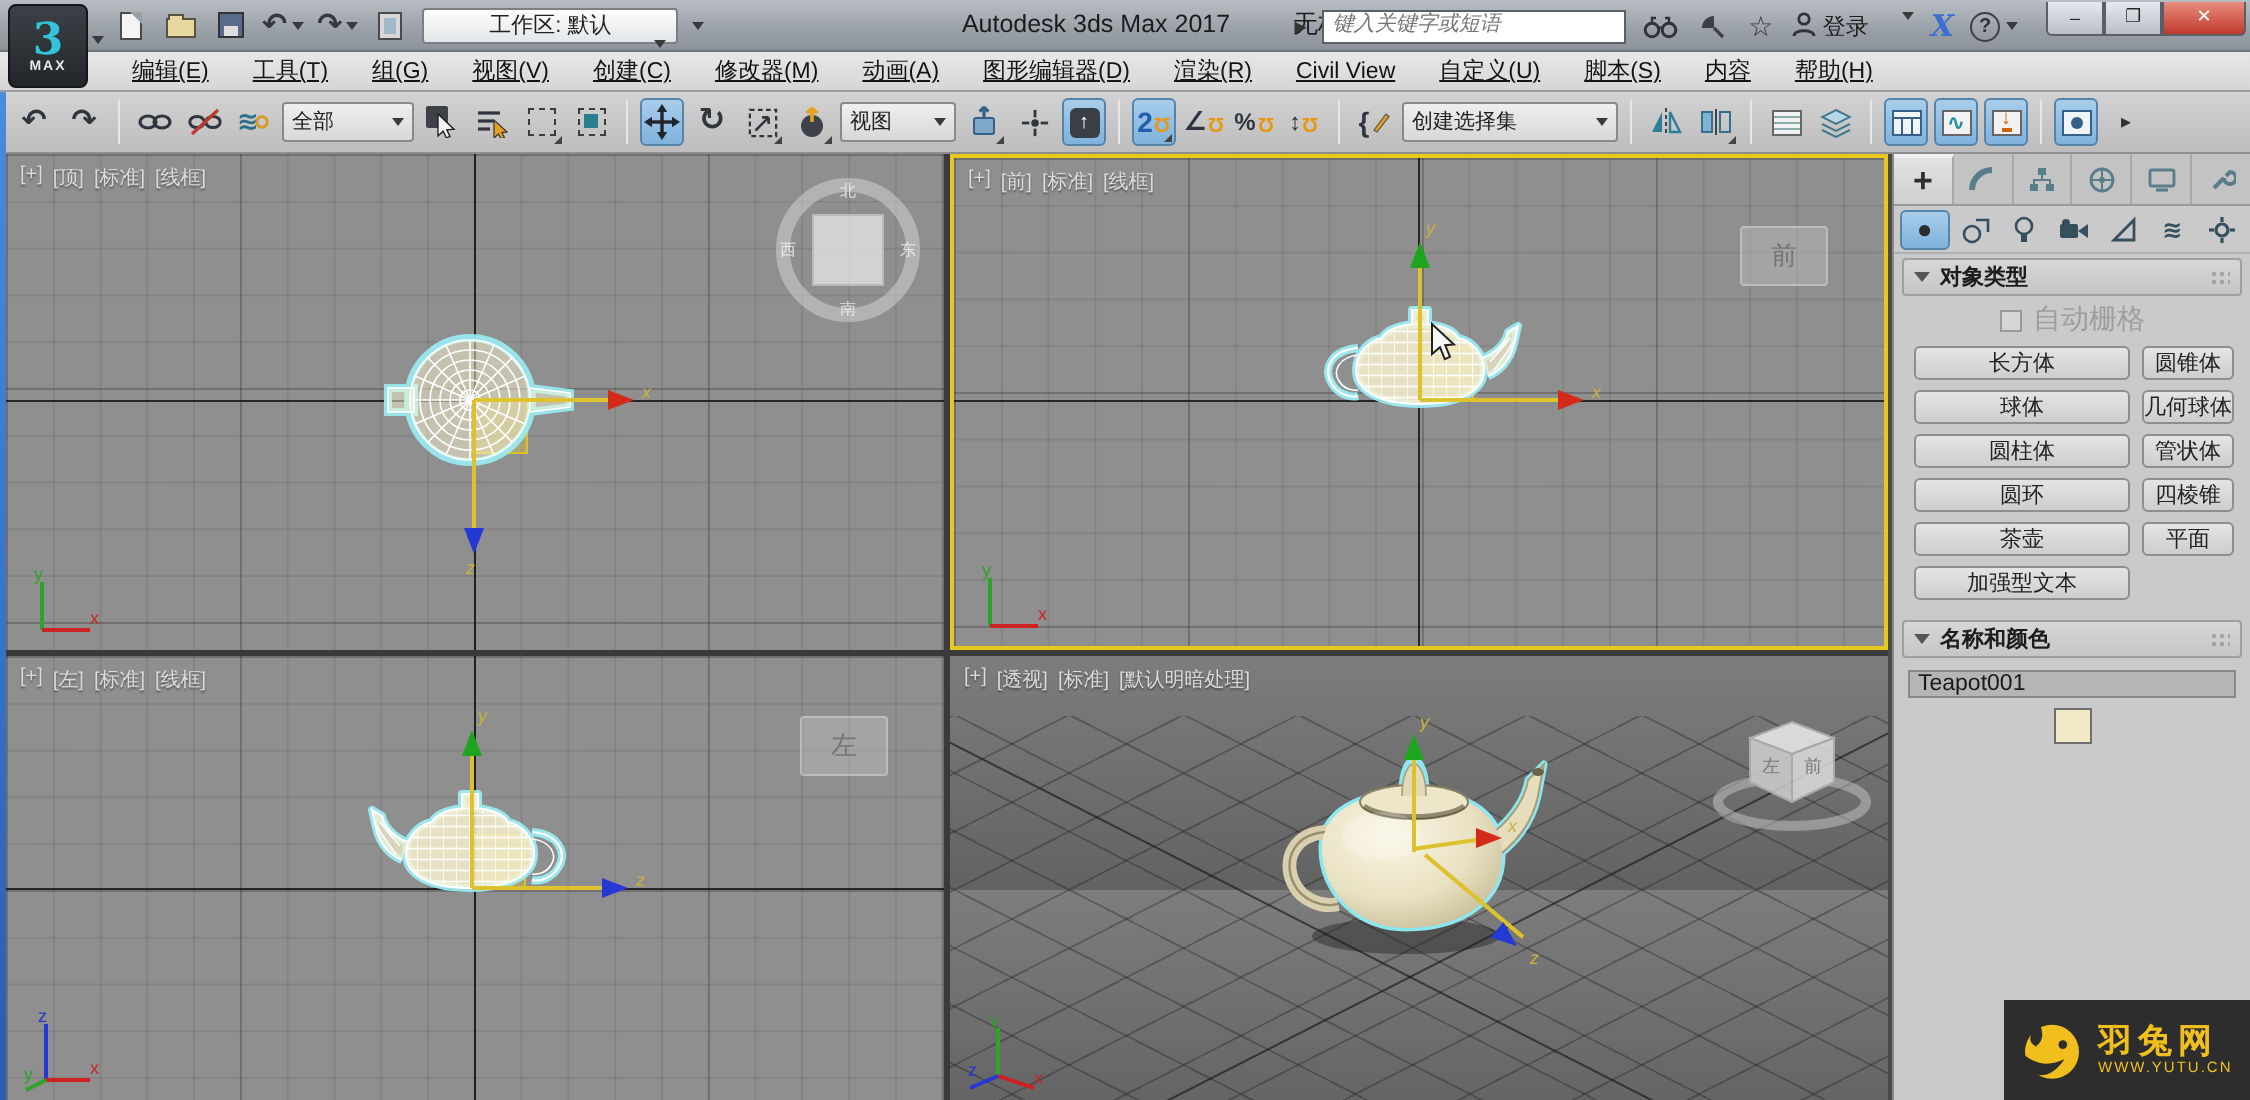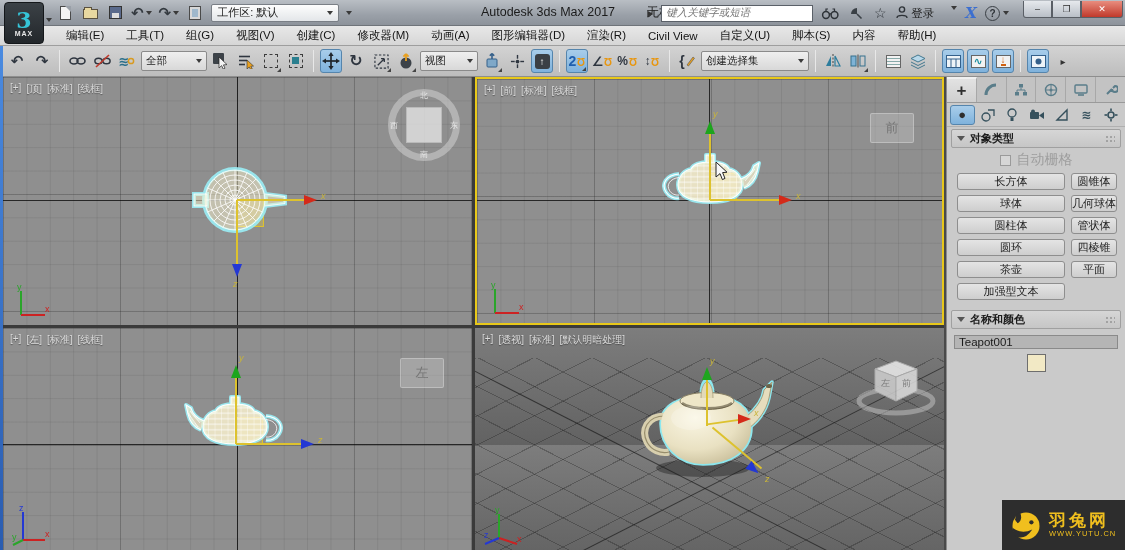--- a/index.html
+++ b/index.html
@@ -24,21 +24,21 @@
   .i-doc{width:11px;height:14px;background:#f4f4f4;border:1px solid #4a4a4a;position:relative;}
   .i-doc::after{content:"";position:absolute;right:-1px;top:-1px;border:3px solid;border-color:#9aa0a8 #9aa0a8 transparent transparent;}
   .i-folder{width:15px;height:10px;background:#e8d8a0;border:1px solid #5a5140;position:relative;margin-top:3px;}
   .i-folder::before{content:"";position:absolute;left:0;top:-3px;width:6px;height:2px;background:#e8d8a0;border:1px solid #5a5140;border-bottom:none;}
   .i-save{width:13px;height:13px;background:#5a6a8c;border:1px solid #333;position:relative;}
   .i-save::after{content:"";position:absolute;left:2px;bottom:0;width:7px;height:5px;background:#dedede;}
   .i-fetch{width:12px;height:14px;background:#d8d8d8;border:1px solid #4a4a4a;position:relative;}
   .i-fetch::after{content:"";position:absolute;left:2px;top:2px;width:6px;height:8px;background:#9fb8cc;}
   .dd-arrow{width:0;height:0;border-left:3.5px solid transparent;border-right:3.5px solid transparent;border-top:4px solid #3a3a3a;display:inline-block;}
   .workspace-box{display:flex;align-items:center;gap:0;background:linear-gradient(#fdfdfd,#e3e6e9);
-    border:1px solid #7a7f86;border-radius:2px;height:18px;padding:0 5px;width:128px;font-size:11px;color:#222;}
+    border:1px solid #7a7f86;border-radius:2px;height:18px;padding:0 5px;width:128px;font-size:11px;color:#222;flex-direction:column;}
   .workspace-box .dd-arrow{margin-left:auto;}
   .title-text{position:absolute;left:0;right:0;top:4px;text-align:center;font-size:12.5px;color:#1b1b1b;pointer-events:none;margin-left:40px;}
   .title-text .doc{margin-left:28px;}
   .tb-right{position:absolute;right:2px;top:0;height:26px;display:flex;align-items:center;gap:8px;}
   .search-exp{font-size:8px;color:#333;}
   .search-input{width:152px;height:17px;border:1px solid #5a6068;background:#fff;font-size:10.5px;
     font-style:italic;color:#888;padding:0 4px;font-family:Liberation Mono, monospace;}
   .tbicon{display:flex;align-items:center;justify-content:center;min-width:16px;height:20px;}
   .signin{font-size:11.5px;color:#1d1d1d;display:flex;gap:3px;}
   .xchg{color:#3c6fd0;font-weight:bold;font-size:15px;font-style:italic;font-family:"DejaVu Serif",serif;}
@@ -46,21 +46,21 @@
     font-size:10px;font-weight:bold;color:#2e3338;}
   .winbtns{display:flex;margin-left:6px;margin-top:-8px;}
   .wbtn{width:29px;height:17px;border:1px solid #5a5f66;border-top:none;display:flex;align-items:center;justify-content:center;
     font-size:9px;color:#2a2a2a;background:linear-gradient(#e6e9ed,#b9bfc7);}
   .wbtn.min{border-radius:0 0 0 3px;}
   .wbtn.close{background:linear-gradient(#e88d7e,#c0392b);color:#fff;border-radius:0 0 3px 0;width:42px;font-weight:bold;}
 
   
   .menubar{position:absolute;left:0;top:26px;width:1125px;height:20px;background:linear-gradient(#e8e8e8,#d6d6d6);
     border-bottom:1px solid #9e9e9e;display:flex;align-items:center;padding-left:56px;gap:2px;}
-  .menu-item{font-size:11.5px;color:#141414;padding:2px 10px;white-space:nowrap;}
+  .menu-item{font-size:11.5px;color:#141414;padding:2px 10px;white-space:nowrap;text-decoration:underline;}
 
   
   .toolbar{position:absolute;left:0;top:46px;width:1125px;height:31px;
     background:linear-gradient(#d3d3d3,#bdbdbd);border-bottom:1px solid #8e8e8e;
     display:flex;align-items:center;padding:0 2px 0 6px;gap:3px;overflow:hidden;}
   .tsep{width:1px;height:22px;background:#979797;border-right:1px solid #e8e8e8;margin:0 3px;flex:none;}
   .tool{min-width:22px;height:24px;border-radius:3px;display:flex;align-items:center;justify-content:center;
     color:#2f3640;flex:none;position:relative;}
   .tool.hl{background:linear-gradient(#a8cdea,#7fb2dc);border:1px solid #5585ad;}
   .tool .glyph{font-size:15px;font-weight:bold;line-height:18px;}

